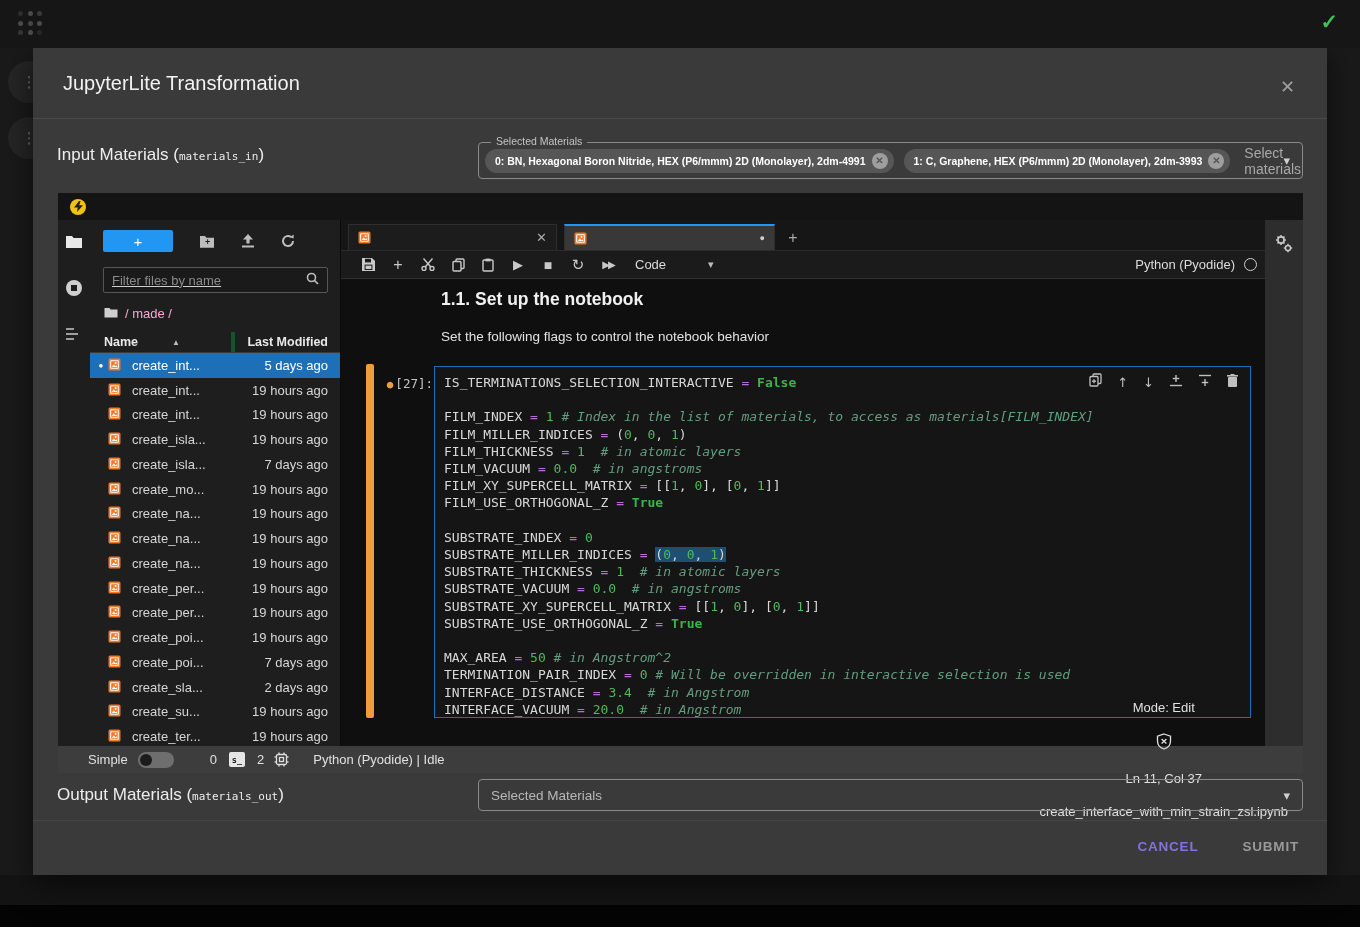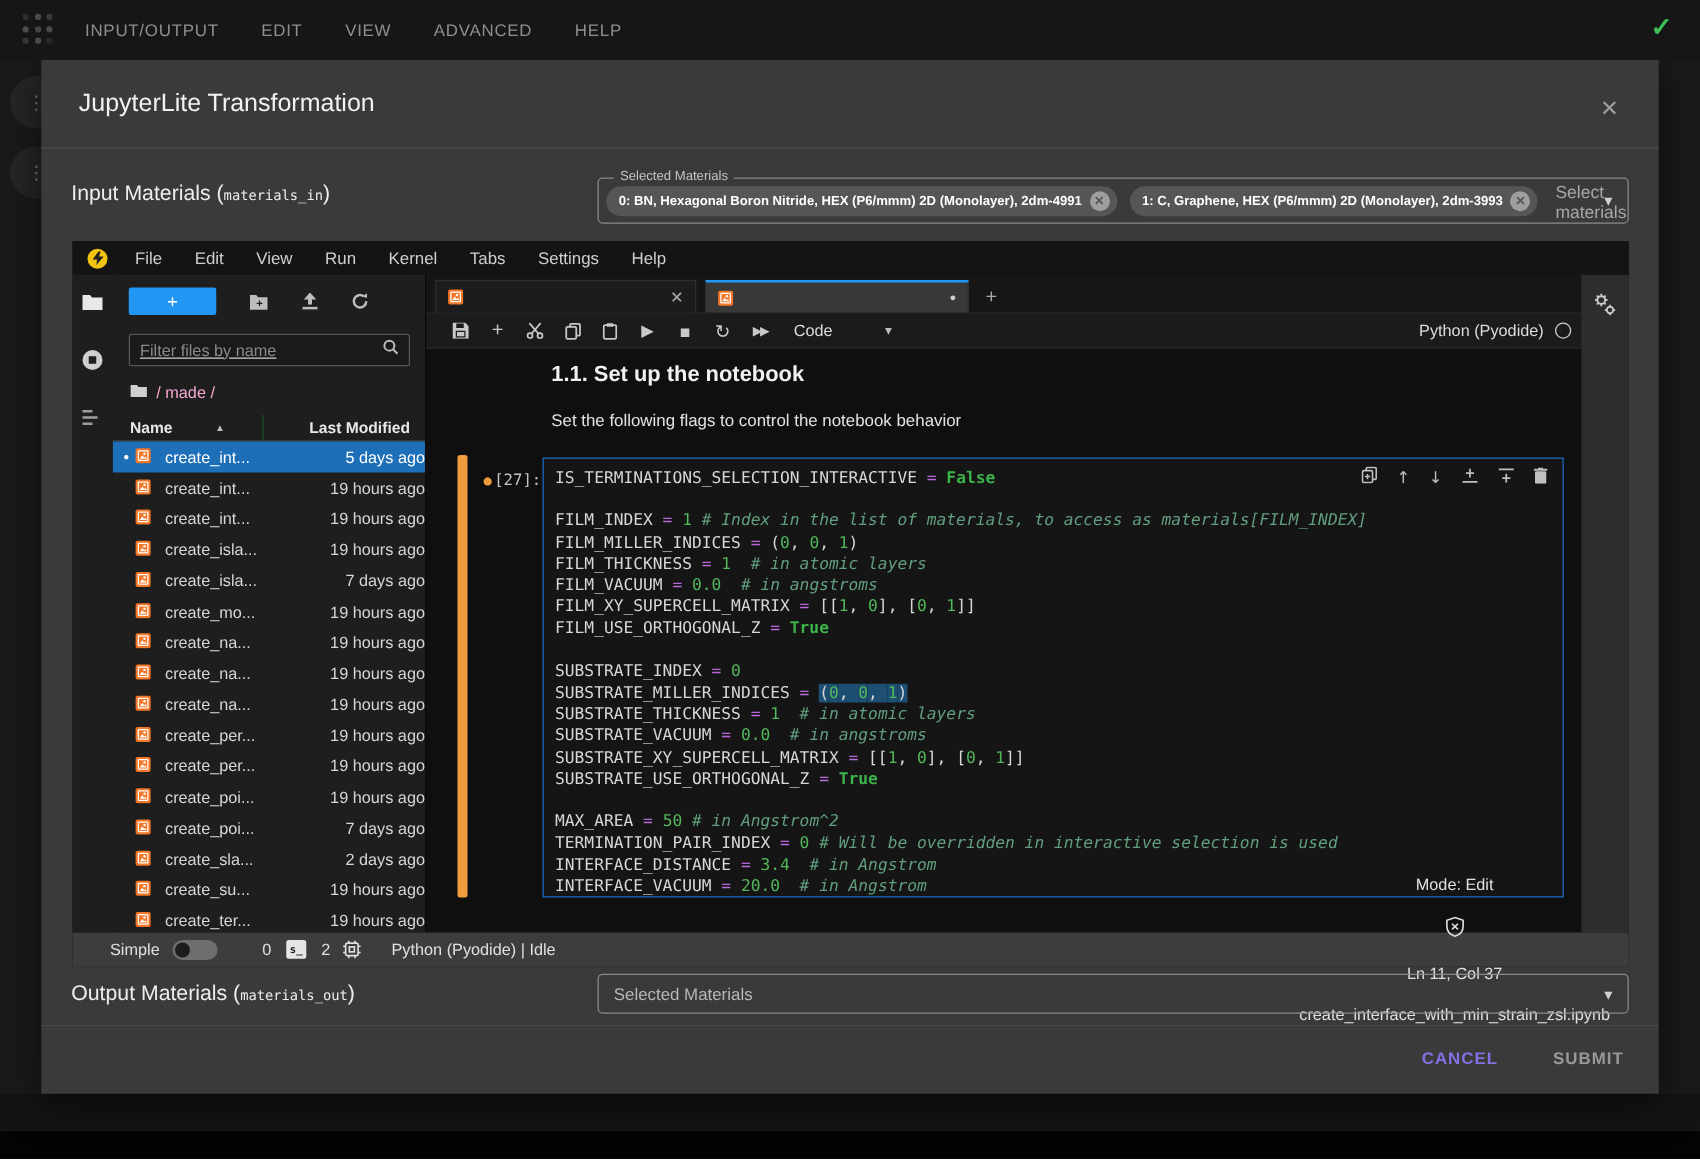--- a/index.html
+++ b/index.html
@@ -65,28 +65,28 @@
   .sb-toolbar { margin-top:10px; height:22px; display:flex; align-items:center; }
   .sb-newbtn { margin-left:13px; width:70px; height:22px; background:#2196f3; border-radius:2px; color:#fff; font-size:15px; display:flex; align-items:center; justify-content:center; cursor:pointer; }
   .sb-ticon { margin-left:26px; color:#bdbdbd; cursor:pointer; display:flex; }
   .sb-filter { margin:15px 12px 0 13px; height:26px; border:1px solid #565656; background:#1a1a1a; border-radius:2px; display:flex; align-items:center; padding:0 8px; }
   .sb-filter input { flex:1; background:transparent; border:none; outline:none; color:#cfcfcf; font-size:13px; font-family:"Liberation Sans",sans-serif;text-decoration:underline; }
   .sb-filter input::placeholder { color:#8a8a8a; }
   .sb-crumb { margin:10px 0 0 14px; height:20px; display:flex; align-items:center; color:#f9a8d4; font-size:13px; gap:7px; }
   .sb-header { margin-top:9px; height:21px; display:flex; border-bottom:1px solid #3a3a3a; font-size:12.5px; font-weight:bold; color:#e8e8e8; }
   .sb-h-name { flex:1; padding-left:14px; display:flex; align-items:center; gap:34px; }
   .sort-arrow { font-size:8px; color:#bdbdbd; }
-  .sb-h-mod { width:130px; border-left:1px solid #14532d; display:flex; align-items:center; justify-content:flex-end; padding-right:12px; }
+  .sb-h-mod { width:109px; border-left:4px solid #14532d; display:flex; align-items:center; justify-content:flex-end; padding-right:12px; }
   #file-list { flex:1; overflow:hidden; }
   .file-row { height:24.75px; display:flex; align-items:center; font-size:13px; color:#d6d6d6; cursor:pointer; }
   .file-row.selected { background:#1d6fb8; color:#fff; }
   .file-dot { width:10px; margin-left:6px; font-size:8px; color:#fff; text-align:center; }
   .file-icon { width:15px; height:15px; margin-left:2px; display:flex; }
   .file-name { margin-left:9px; flex:1; white-space:nowrap; }
-  .file-time { width:105px; text-align:right; padding-right:0; white-space:nowrap; }
+  .file-time { width:105px; text-align:right; padding-right:12px; white-space:nowrap; }
 
   .jmain { flex:1; display:flex; flex-direction:column; background:#0f0f0f; min-width:0; }
   .jtabs { height:31px; background:#161616; border-bottom:1px solid #2b2b2b; display:flex; align-items:flex-end; }
   .jtab { height:26px; display:flex; align-items:center; padding:0 9px; font-size:13px; color:#c7c7c7; background:#1c1c1c; border:1px solid #2e2e2e; border-bottom:none; margin-left:7px; cursor:pointer; width:209px; }
   .jtab.active { background:#383838; color:#f0f0f0; border-top:2px solid #2196f3; width:211px; }
   .jtab .ticon { margin-right:7px; display:flex; }
   .jtab .tlabel { flex:1; white-space:nowrap; overflow:hidden;margin-top:48px; }
   .jtab .tclose { color:#a9a9a9; font-size:13px; margin-left:6px; }
   .jtab .tdirty { color:#cfcfcf; font-size:9px; margin-left:6px; }
   .jtab-add { width:28px; height:25px; margin-left:4px; color:#a9a9a9; font-size:16px; display:flex; align-items:center; justify-content:center; cursor:pointer; }
@@ -140,27 +140,20 @@
       <span></span>
         <span></span>
         <span></span>
         <span></span>
         <span></span>
         <span></span>
         <span></span>
         <span></span>
         <span></span>
     </div>
-    <div id="app-menus" data-interactable="false">
-        <div class="appbar-menu" data-interactable="true">INPUT/OUTPUT</div>
-        <div class="appbar-menu" data-interactable="true">EDIT</div>
-        <div class="appbar-menu" data-interactable="true">VIEW</div>
-        <div class="appbar-menu" data-interactable="true">ADVANCED</div>
-        <div class="appbar-menu" data-interactable="true">HELP</div>
-      </div>
     <div class="app-check" data-interactable="false">✓</div>
   </div>
 
   <div class="bk-circle" style="left:8px; top:61px;" data-interactable="true">
       <span data-interactable="false">⋮</span>
     </div>
   <div class="bk-circle" style="left:8px; top:117px;" data-interactable="true">
       <span data-interactable="false">⋮</span>
     </div>
   <div class="bk-bottom" data-interactable="false"></div>
@@ -192,30 +185,20 @@
     </div>
 
     <div class="jlab" data-interactable="false">
 
       <div class="jmenubar" data-interactable="false">
         <div class="jlogo" data-interactable="false">
           <svg width="9" height="11" viewBox="0 0 9 11">
               <polygon points="5,0 0,6.5 3.6,6.5 3.1,11 9,4.2 5.2,4.2 6.6,0" fill="#22221d"></polygon>
             </svg>
         </div>
-        <div id="jmenus" data-interactable="false">
-            <div class="jmenu" data-interactable="true">File</div>
-            <div class="jmenu" data-interactable="true">Edit</div>
-            <div class="jmenu" data-interactable="true">View</div>
-            <div class="jmenu" data-interactable="true">Run</div>
-            <div class="jmenu" data-interactable="true">Kernel</div>
-            <div class="jmenu" data-interactable="true">Tabs</div>
-            <div class="jmenu" data-interactable="true">Settings</div>
-            <div class="jmenu" data-interactable="true">Help</div>
-          </div>
       </div>
 
       <div class="jbody" data-interactable="false">
 
         <div class="jrail" data-interactable="false">
           <span data-interactable="true">
             <svg width="18" height="15" viewBox="0 0 18 15">
                 <path d="M1 2 h6 l1.6 2 H17 v10 H1 z" fill="#e8e8e8"></path>
               </svg>
           </span>

